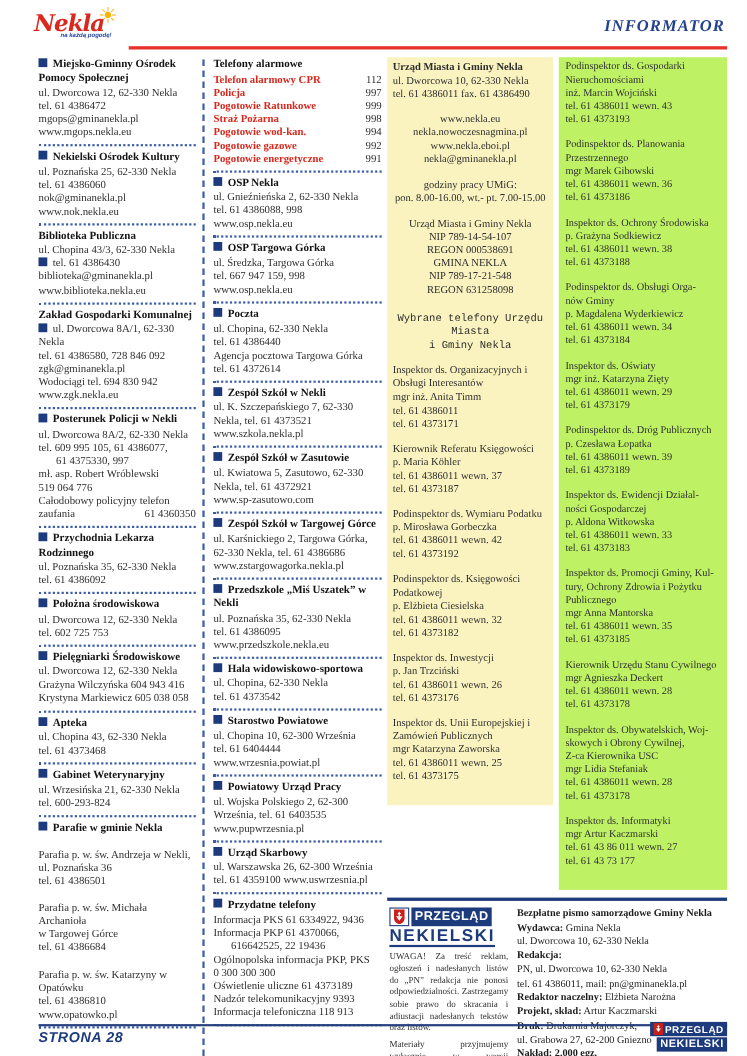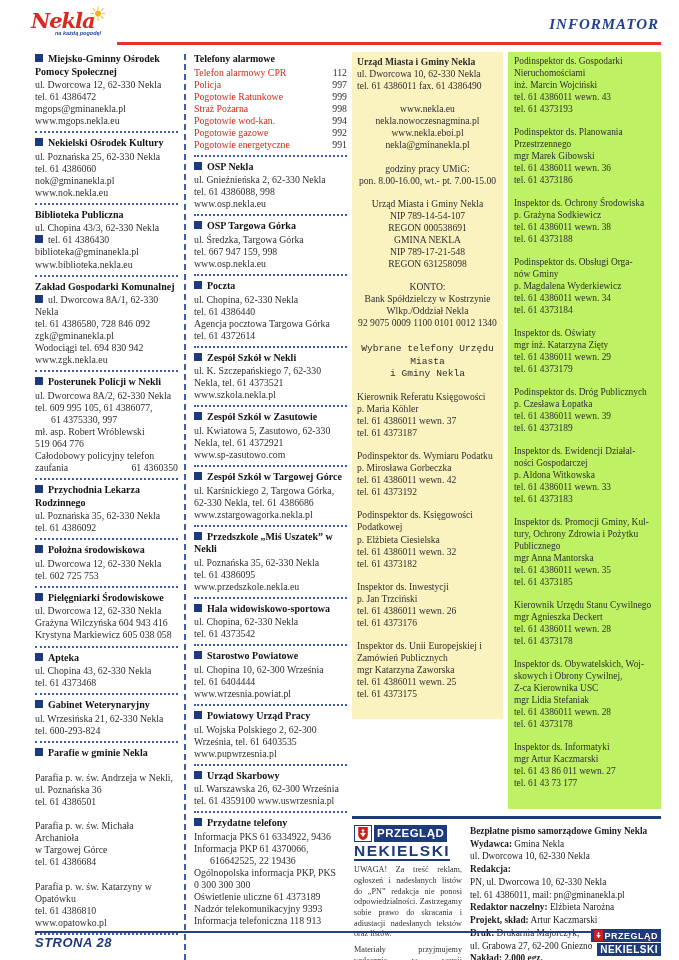--- a/index.html
+++ b/index.html
@@ -31,21 +31,21 @@
   .col4{flex:1;background:#bef264;padding:4px 6px 8px 6px;}
   
   .line{font-size:9.8px;line-height:1.23;min-height:12px;}
   .col3 .line{font-size:9.6px;line-height:1.26;}
   .col4 .line{font-size:9.4px;line-height:1.22;}
   .line.right{}
   .line.indent{padding-left:16px;}
   .line.blank{height:11px;}
   .line.bold{font-weight:bold;}
   .line.pair{display:flex;justify-content:space-between;}
-  .red{color:#d9281e;font-weight:normal;}
+  .red{color:#d9281e;font-weight:bold;}
   .sq{display:inline-block;width:8px;height:8px;background:#1d3a7c;margin-right:5px;}
   .heading{font-weight:bold;font-size:10px;color:#141414;line-height:1.25;margin:1px 0 1px 0;}
   .sep{border-bottom:2px dotted #3b5ca8;margin:4px 0 4px 0;}
   .col3 .block, .col4 .block{margin-bottom:11px;}
   .block.centered{text-align:center;}
   
   .infobox{border-top:3px solid #1d3a7c;border-bottom:3px solid #1d3a7c;margin-top:7px;
     display:flex;gap:8px;padding:6px 2px 7px 2px;background:#fff;}
   .ib-left{width:108px;}
   .pn-logo{margin-bottom:4px;}
@@ -326,29 +326,30 @@
               <div class="line">pon. 8.00-16.00, wt.- pt. 7.00-15.00</div>
             </div>
             <div class="block centered">
               <div class="line">Urząd Miasta i Gminy Nekla</div>
               <div class="line">NIP 789-14-54-107</div>
               <div class="line">REGON 000538691</div>
               <div class="line">GMINA NEKLA</div>
               <div class="line">NIP 789-17-21-548</div>
               <div class="line">REGON 631258098</div>
             </div>
-            <div class="block centered">
-              <div class="line">KONTO:</div>
-              <div class="line">Bank Spółdzielczy w Kostrzynie</div>
-              <div class="line">Wlkp./Oddział Nekla</div>
-              <div class="line">92 9075 0009 1100 0101 0012 1340</div>
-            </div>
             <div class="block centered" style="margin-top: 14px; font-family: Liberation Mono, monospace;">
               <div class="line">Wybrane telefony Urzędu Miasta</div>
               <div class="line">i Gminy Nekla</div>
+            </div>
+            <div class="block">
+              <div class="line">Inspektor ds. Organizacyjnych i</div>
+              <div class="line">Obsługi Interesantów</div>
+              <div class="line">mgr inż. Anita Timm</div>
+              <div class="line">tel. 61 4386011</div>
+              <div class="line">tel. 61 4373171</div>
             </div>
             <div class="block">
               <div class="line">Kierownik Referatu Księgowości</div>
               <div class="line">p. Maria Köhler</div>
               <div class="line">tel. 61 4386011 wewn. 37</div>
               <div class="line">tel. 61 4373187</div>
             </div>
             <div class="block">
               <div class="line">Podinspektor ds. Wymiaru Podatku</div>
               <div class="line">p. Mirosława Gorbeczka</div>

